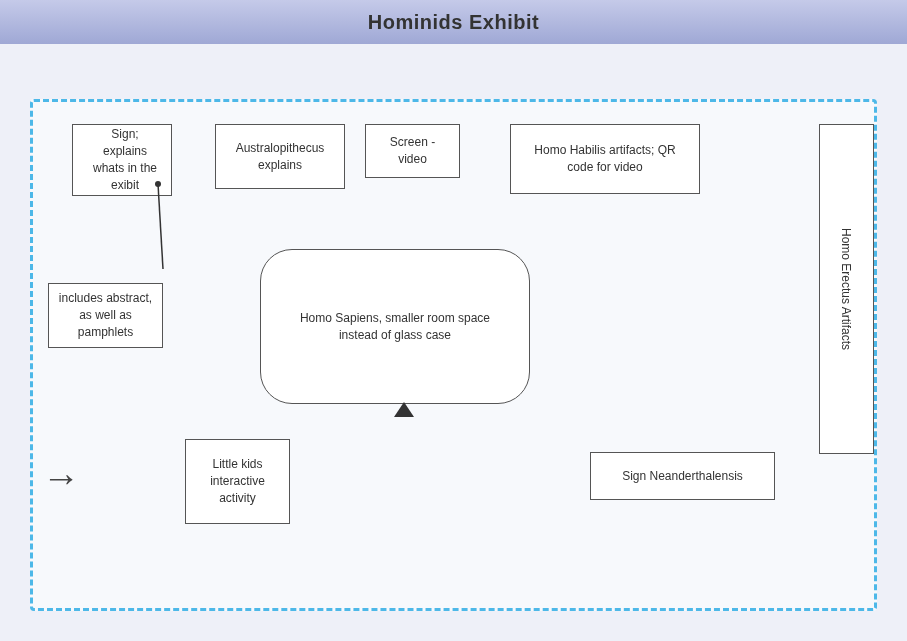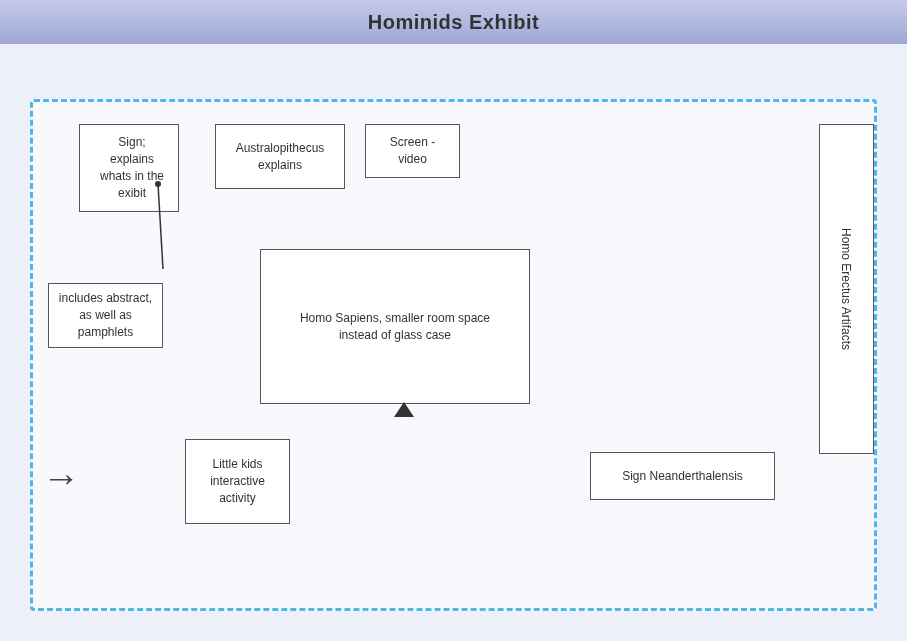--- a/index.html
+++ b/index.html
@@ -111,21 +111,21 @@
 <div class="bg-circle" style="width:60px;height:60px;top:220px;right:100px;opacity:0.10;"></div>
 
 <div class="title-bar">
   <span class="title-text">Hominids Exhibit</span>
 </div>
 
 <div class="canvas">
 
   <div class="main-dashed-rect"></div>
 
-  <div class="box" style="left:79px; top:80px; width:100px; height:88px;padding-left:12px;">
+  <div class="box" style="left:72px; top:80px; width:100px; height:72px;padding-left:12px;">
     <span style="white-space:pre-line;">Sign;
 explains
 whats in the
 exibit</span>
   </div>
 
   <div class="box" style="left:48px; top:195px; width:115px; height:65px;margin-top:44px;">
     <span style="white-space:pre-line;">includes abstract,
 as well as
 pamphlets</span>
@@ -134,26 +134,30 @@
   <div class="box" style="left:215px; top:80px; width:130px; height:65px;">
     <span style="white-space:pre-line;">Australopithecus
 explains</span>
   </div>
 
   <div class="box" style="left:365px; top:80px; width:95px; height:54px;">
     <span style="white-space:pre-line;">Screen -
 video</span>
   </div>
 
+  <div class="box" style="left:510px; top:80px; width:190px; height:70px;">
+    <span style="white-space:pre-line;text-align:center;">Homo Habilis artifacts; QR
+code for video</span>
+  </div>
 
   <div class="box-rotated" style="right:33px; top:80px; width:55px; height:330px;">
     <span class="rotated-label">Homo Erectus Artifacts</span>
   </div>
 
-  <div class="box" style="left:260px; top:205px; width:270px; height:155px;">
+  <div class="box" style="left:260px; top:205px; width:270px; height:155px;border-radius:32px;">
     <span style="white-space:pre-line;text-align:center;">Homo Sapiens, smaller room space
 instead of glass case</span>
   </div>
 
   <svg class="connector-svg" style="left:394px; top:358px; width:20px; height:20px;">
     <polygon points="10,0 0,15 20,15" fill="#333"></polygon>
   </svg>
 
   <div style="position:absolute; left:42px; top:410px; font-size:38px; color:#444; font-weight:bold; line-height:1;">
     <span>→</span>

